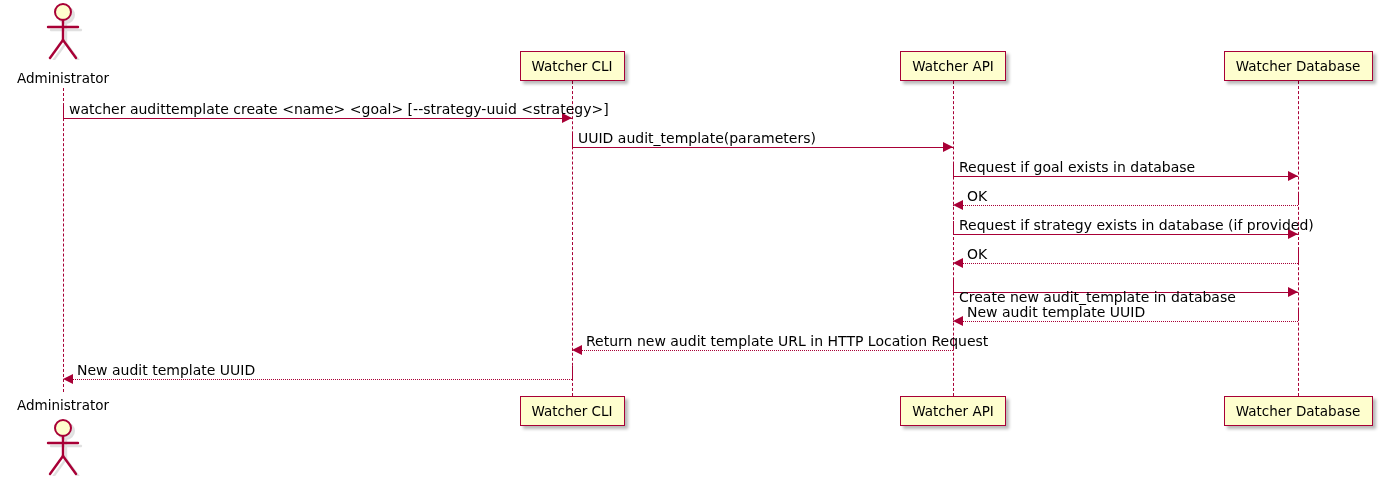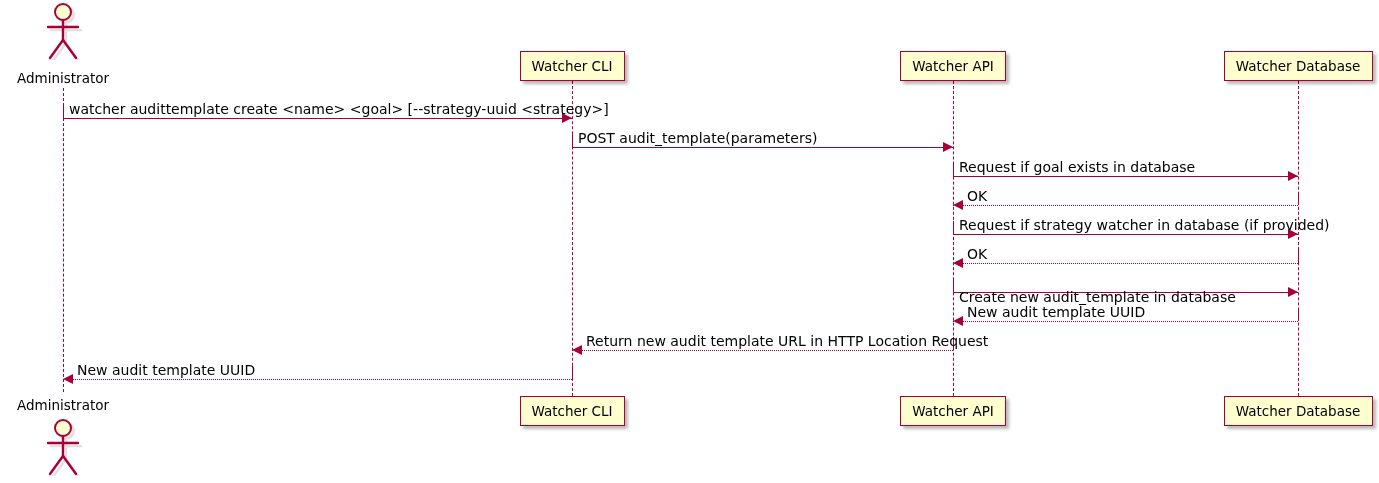--- a/index.html
+++ b/index.html
@@ -82,33 +82,33 @@
     <div class="pbox" style="left: 1223.5px; top: 396px; width: 149px; height: 30px;">
       <span>Watcher Database</span>
     </div>
     <div class="msg-line" style="left: 63px; top: 118px; width: 509px;"></div>
     <div class="stub" style="left: 63px; top: 105px; height: 13px;"></div>
     <div class="arrow right" style="top: 113px; left: 562px;"></div>
     <div class="msg-label" style="top: 101px; left: 69px;">watcher audittemplate create &lt;name&gt; &lt;goal&gt; [--strategy-uuid &lt;strategy&gt;]</div>
     <div class="msg-line" style="left: 572px; top: 147px; width: 381px;"></div>
     <div class="stub" style="left: 572px; top: 134px; height: 13px;"></div>
     <div class="arrow right" style="top: 142px; left: 943px;"></div>
-    <div class="msg-label" style="top: 130px; left: 578px;">POST audit_template(parameters)</div>
+    <div class="msg-label" style="top: 130px; left: 578px;">UUID audit_template(parameters)</div>
     <div class="msg-line" style="left: 953px; top: 176px; width: 345px;"></div>
     <div class="stub" style="left: 953px; top: 163px; height: 13px;"></div>
     <div class="arrow right" style="top: 171px; left: 1288px;"></div>
     <div class="msg-label" style="top: 159px; left: 959px; text-align: center;">Request if goal exists in database</div>
     <div class="msg-line dotted" style="left: 953px; top: 205px; width: 345px;"></div>
     <div class="stub" style="left: 1298px; top: 192px; height: 13px;"></div>
     <div class="arrow left" style="top: 200px; left: 953px;"></div>
     <div class="msg-label" style="top: 188px; left: 967px;">OK</div>
     <div class="msg-line" style="left: 953px; top: 234px; width: 345px;"></div>
     <div class="stub" style="left: 953px; top: 221px; height: 13px;"></div>
     <div class="arrow right" style="top: 229px; left: 1288px;"></div>
-    <div class="msg-label" style="top: 217px; left: 959px;">Request if strategy watcher in database (if provided)</div>
+    <div class="msg-label" style="top: 217px; left: 959px;">Request if strategy exists in database (if provided)</div>
     <div class="msg-line dotted" style="left: 953px; top: 263px; width: 345px;"></div>
     <div class="stub" style="left: 1298px; top: 250px; height: 13px;"></div>
     <div class="arrow left" style="top: 258px; left: 953px;"></div>
     <div class="msg-label" style="top: 246px; left: 967px;">OK</div>
     <div class="msg-line" style="left: 953px; top: 292px; width: 345px;"></div>
     <div class="stub" style="left: 953px; top: 279px; height: 13px;"></div>
     <div class="arrow right" style="top: 287px; left: 1288px;"></div>
     <div class="msg-label" style="top: 289px; left: 959px;">Create new audit_template in database</div>
     <div class="msg-line dotted" style="left: 953px; top: 321px; width: 345px;"></div>
     <div class="stub" style="left: 1298px; top: 308px; height: 13px;"></div>

